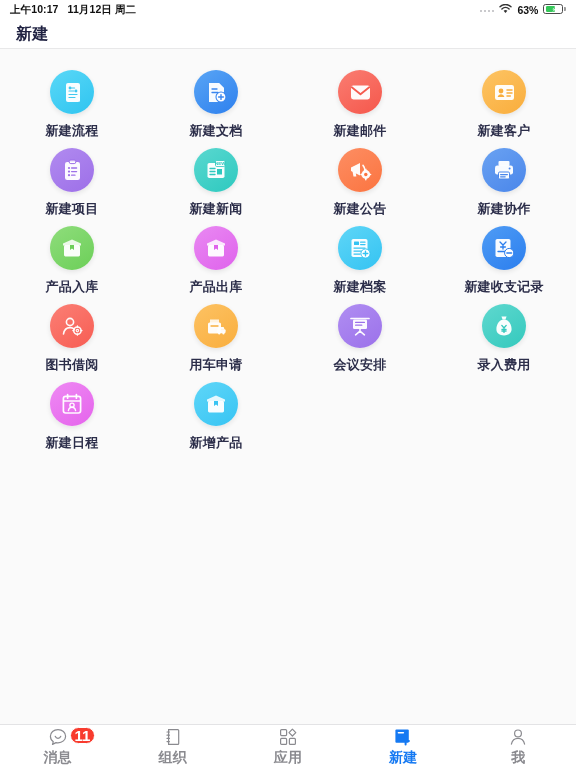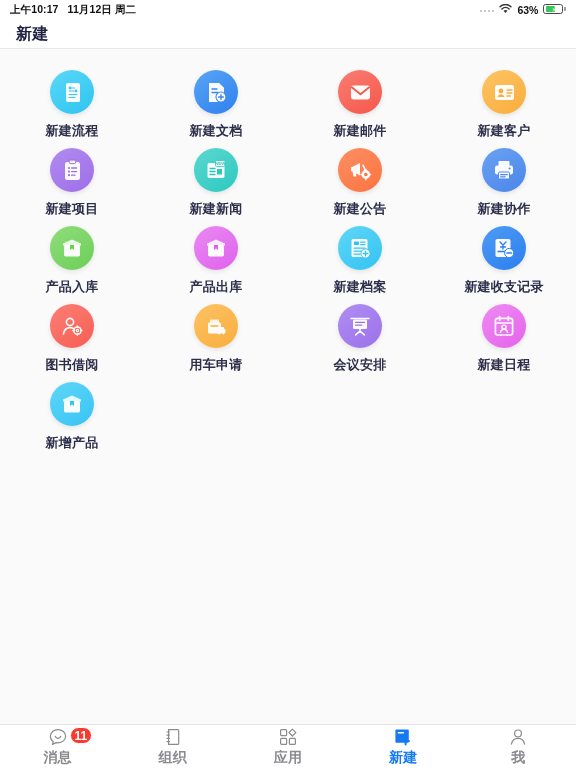--- a/index.html
+++ b/index.html
@@ -72,21 +72,21 @@
     flex:1 1 0; display:flex; flex-direction:column; align-items:center; justify-content:center;
     gap:2px; position:relative; cursor:pointer;
   }
   .tab .tlabel{ font-size:14px; color:#8a8a8f; font-weight:600; letter-spacing:.2px; }
   .tab.active .tlabel{ color:#1579f2; }
   .tab .ticon{ width:20px; height:20px; display:flex; align-items:center; justify-content:center; }
   .badge{
     position:absolute; top:2px; left:calc(50% + 12px);
     min-width:17px; height:17px; padding:0 4px;
     background:#f83b2e; color:#fff; border-radius:9px;
-    font-size:12px; font-weight:700; display:flex; align-items:center; justify-content:center;
+    font-size:15px; font-weight:700; display:flex; align-items:center; justify-content:center;
     border:1.5px solid #fff;
   }
 </style>
 </head>
 <body>
 
 <div class="screen">
 
   <div class="statusbar">
     <div class="sb-left">
@@ -294,20 +294,30 @@
             <svg width="24" height="24" viewBox="0 0 24 24">
               <path d="M3 4.5h18" stroke="rgba(255,255,255,0.96)" stroke-width="1.7" stroke-linecap="round"></path>
               <rect x="5" y="5.6" width="14" height="9.4" rx="1.2" fill="rgba(255,255,255,0.96)"></rect>
               <path d="M7.6 8.4h8.8M7.6 11.2h6.2" stroke="#9b71ea" stroke-width="1.25" stroke-linecap="round"></path>
               <path d="M12 15v2.2M12 17.2l-4.4 3.6M12 17.2l4.4 3.6" stroke="rgba(255,255,255,0.96)" stroke-width="1.6" stroke-linecap="round" fill="none"></path>
             </svg>
           </div>
      <div class="label">会议安排</div>
         </div>
         <div class="tile">
+          <div class="circle" style="background:linear-gradient(145deg, #5fd8cf, #34c9bd);">
+            <svg width="24" height="24" viewBox="0 0 24 24">
+              <path d="M9.4 2.6h5.2l-1.2 3h-2.8z" fill="rgba(255,255,255,0.96)"></path>
+              <path d="M12 5.6c4.6 0 7.6 5 7.6 9.6 0 4-3.4 6.2-7.6 6.2s-7.6-2.2-7.6-6.2c0-4.6 3-9.6 7.6-9.6z" fill="rgba(255,255,255,0.96)"></path>
+              <path d="M9.8 11.4L12 14l2.2-2.6M12 14v4.4M9.9 15.3h4.2M9.9 17h4.2" stroke="#34c9bd" stroke-width="1.35" fill="none" stroke-linecap="round"></path>
+            </svg>
+          </div>
+     <div class="label">录入费用</div>
+        </div>
+        <div class="tile">
           <div class="circle" style="background:linear-gradient(145deg, #ee8af3, #e563ec);">
             <svg width="24" height="24" viewBox="0 0 24 24">
               <rect x="3.4" y="4.4" width="17.2" height="16.6" rx="2.2" fill="none" stroke="rgba(255,255,255,0.96)" stroke-width="1.7"></rect>
               <path d="M3.4 9h17.2" stroke="rgba(255,255,255,0.96)" stroke-width="1.5"></path>
               <path d="M7.6 2.6v3.6M16.4 2.6v3.6" stroke="rgba(255,255,255,0.96)" stroke-width="1.7" stroke-linecap="round"></path>
               <circle cx="12" cy="13.2" r="2.1" fill="none" stroke="rgba(255,255,255,0.96)" stroke-width="1.4"></circle>
               <path d="M8.4 18.6c.4-2.2 1.8-3.4 3.6-3.4s3.2 1.2 3.6 3.4" fill="none" stroke="rgba(255,255,255,0.96)" stroke-width="1.4" stroke-linecap="round"></path>
             </svg>
           </div>
      <div class="label">新建日程</div>

